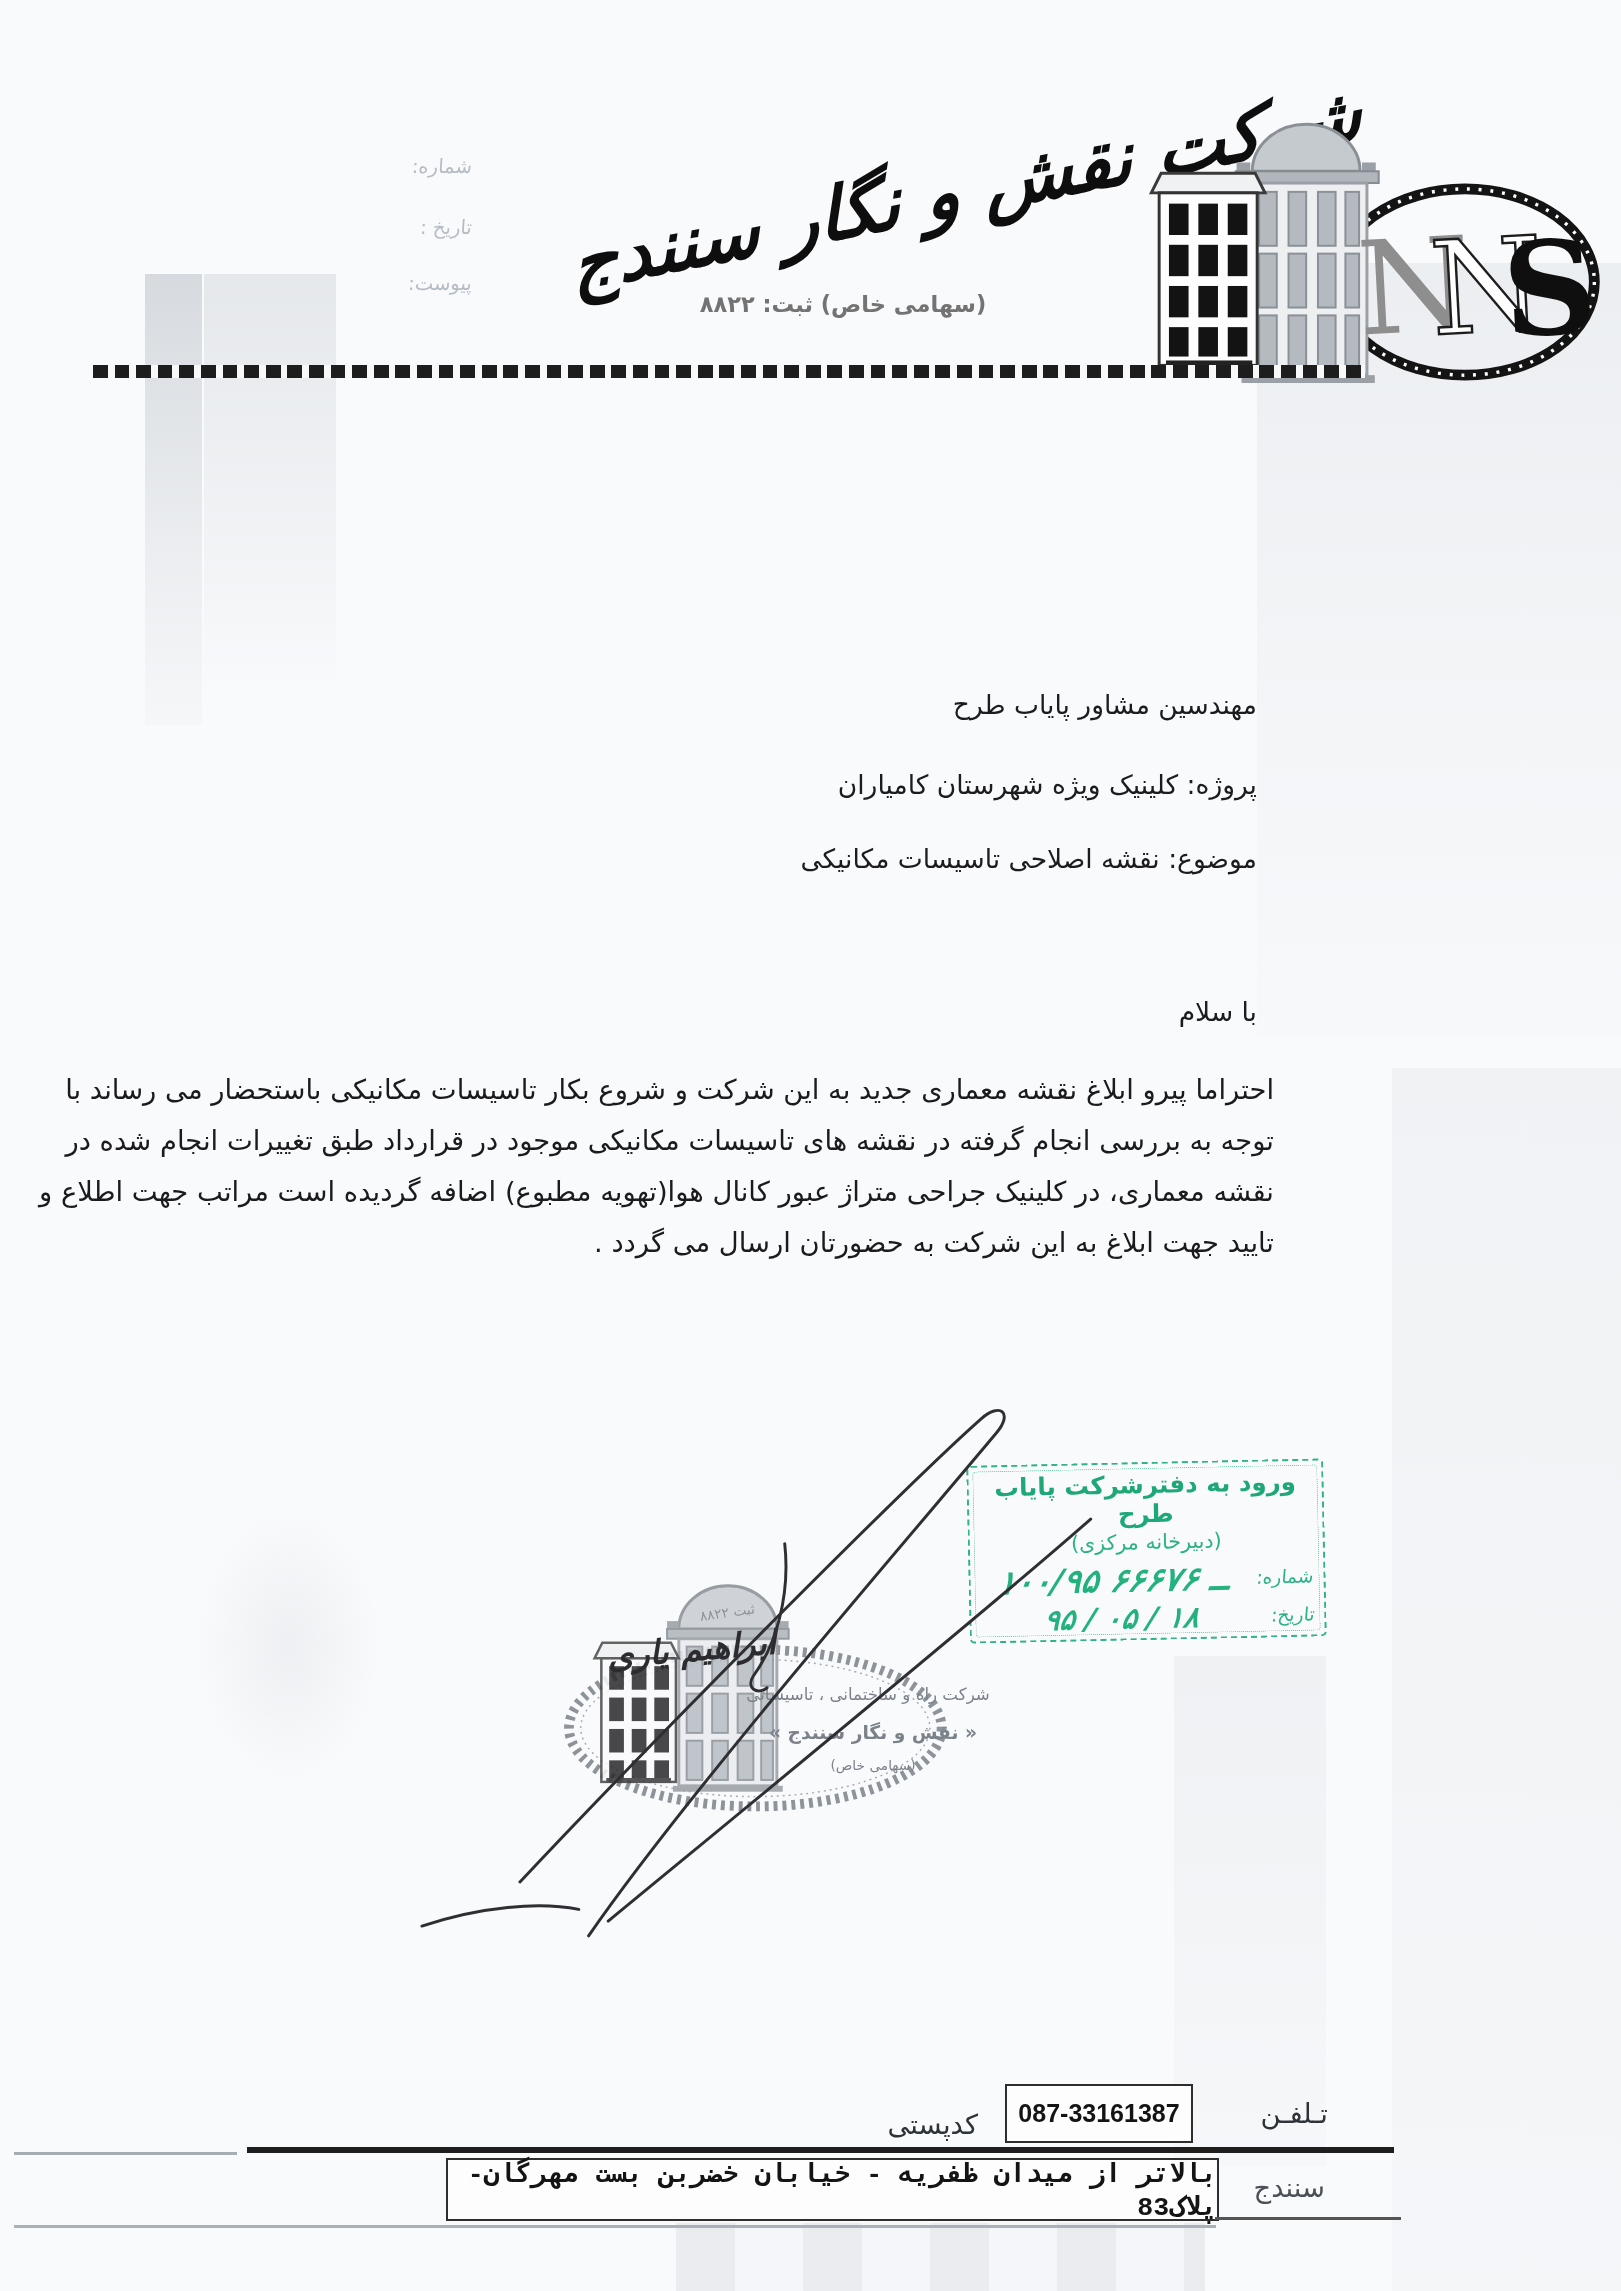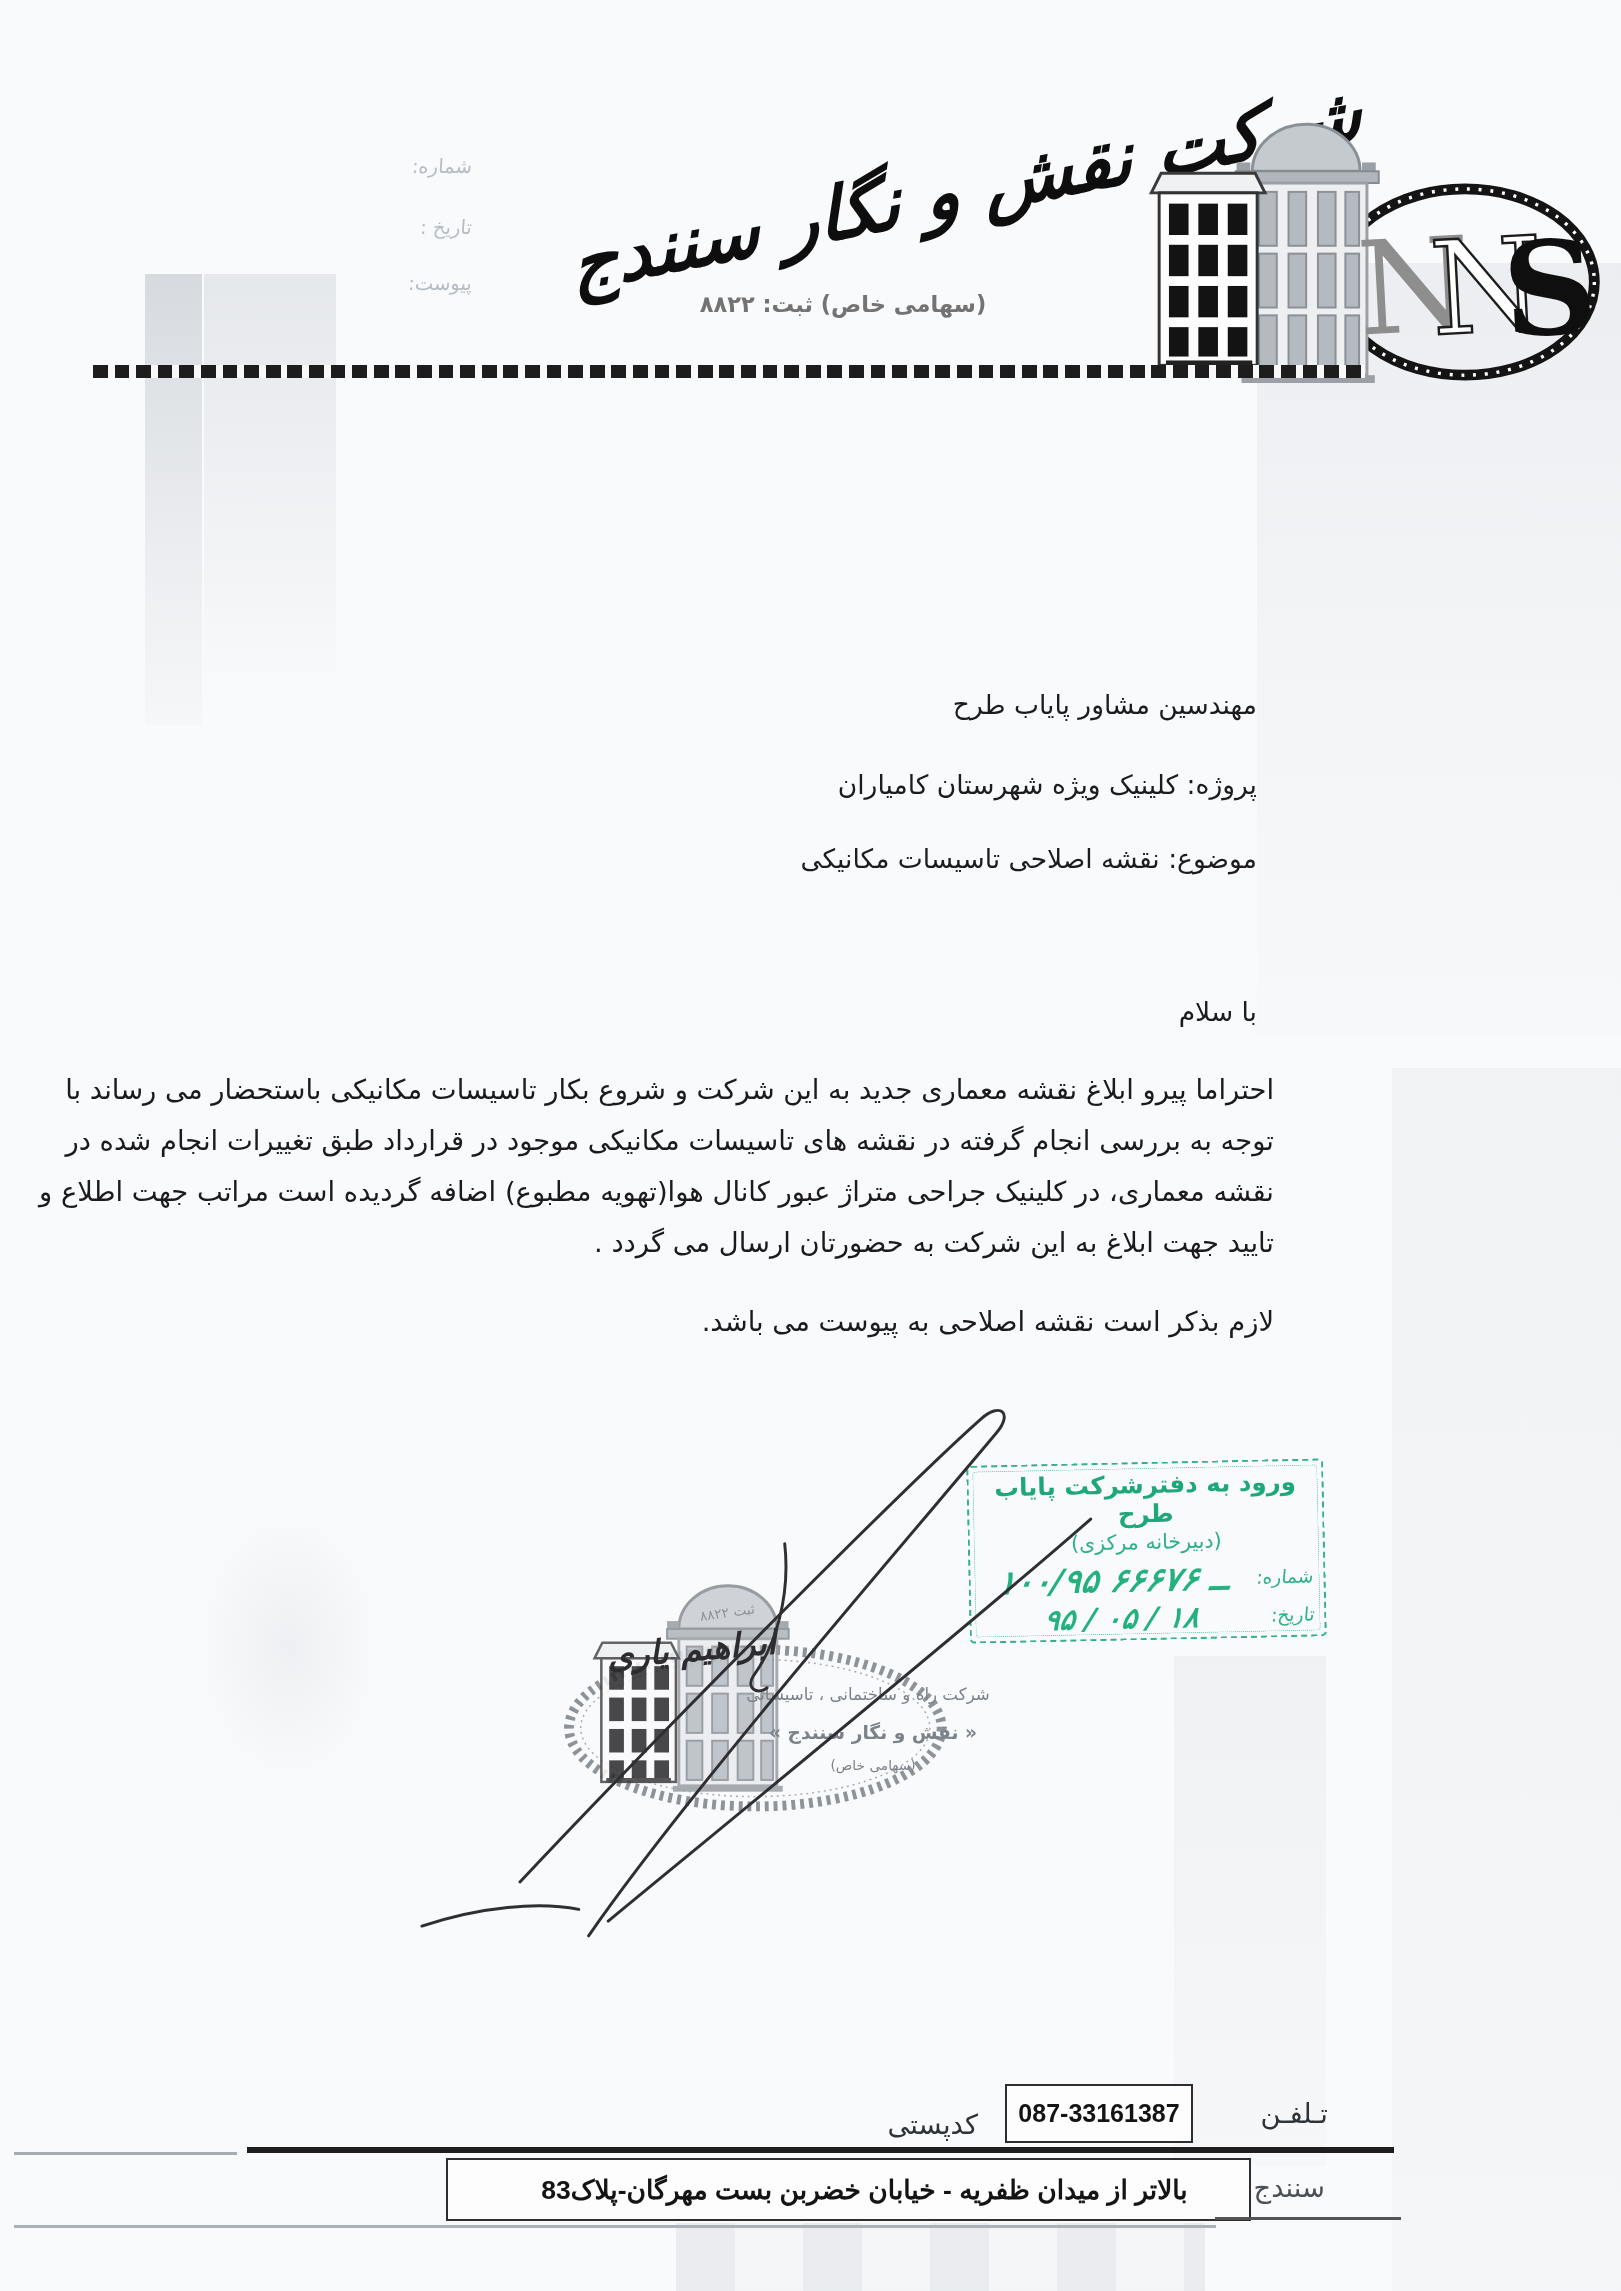--- a/index.html
+++ b/index.html
@@ -169,21 +169,20 @@
 
   <div class="abs rtl letter-line" style="right:364px; top:689px;">مهندسین مشاور پایاب طرح</div>
   <div class="abs rtl letter-line" style="right:364px; top:769px;">پروژه: کلینیک ویژه شهرستان کامیاران</div>
   <div class="abs rtl letter-line" style="right:364px; top:843px;margin-left:16px;">موضوع:  نقشه اصلاحی تاسیسات مکانیکی</div>
   <div class="abs rtl letter-line" style="right:364px; top:996px;">با سلام</div>
 
   <div class="abs rtl body-line" style="right:347px; top:1074px;">احتراما پیرو ابلاغ نقشه معماری جدید به این شرکت و شروع بکار تاسیسات مکانیکی باستحضار می رساند با</div>
   <div class="abs rtl body-line" style="right:347px; top:1176px;">نقشه معماری، در کلینیک جراحی متراژ عبور کانال هوا(تهویه مطبوع) اضافه گردیده است مراتب جهت اطلاع  و</div>
   <div class="abs rtl body-line" style="right:347px; top:1125px;">توجه به بررسی انجام گرفته در نقشه های تاسیسات  مکانیکی موجود در قرارداد طبق تغییرات انجام شده در</div>
   <div class="abs rtl body-line" style="right:347px; top:1227px;">تایید جهت ابلاغ به این شرکت به  حضورتان ارسال می گردد .</div>
-  <div class="abs rtl body-line" style="right:347px; top:1306px;">لازم بذکر است نقشه اصلاحی به پیوست می باشد.</div>
 
   <div class="abs stamp">
     <div class="stamp-inner"></div>
     <div class="stamp-title rtl">ورود به دفترشرکت پایاب طرح</div>
     <div class="stamp-sub rtl">(دبیرخانه مرکزی)</div>
     <div class="stamp-row">
       <span class="stamp-label rtl">شماره:</span>
       <span class="stamp-hand ltr">۱۰۰/۹۵ ــ ۶۶۶۷۶</span>
     </div>
     <div class="stamp-row" style="margin-top:2px;">
@@ -259,20 +258,20 @@
     </g>
   </svg>
 
   <div class="abs foot-box ltr" style="left:1005px; top:2084px; width:184px; height:55px; font-size:25px;">087-33161387</div>
   <div class="abs rtl foot-label" style="left:1220px; top:2098px; width:108px;">تـلفـن</div>
   <div class="abs rtl foot-label" style="left:860px; top:2109px; width:118px;">کدپستی</div>
 
   <div class="rule" style="left:247px; top:2147px; width:1147px; height:5.9px;"></div>
   <div class="rule" style="left:13.7px; top:2152px; width:223px; height:2.9px; background:#a6adb4;"></div>
 
-  <div class="abs foot-box rtl" style="left:446px; top:2158px; width:769px; height:59px; font-size:26.5px; font-family:Liberation Sans, sans-serif;padding-left:32px;">بالاتر از میدان ظفریه - خیابان خضربن بست مهرگان-پلاک83</div>
+  <div class="abs foot-box rtl" style="left:446px; top:2158px; width:769px; height:59px; font-size:26.5px; font-family:Liberation Mono, monospace;">بالاتر از میدان ظفریه - خیابان خضربن بست مهرگان-پلاک83</div>
   <div class="abs rtl foot-label" style="left:1227px; top:2172px; width:98px; color:#4a5056;">سنندج</div>
 
   <div class="rule" style="left:1215px; top:2217px; width:186px; height:2.9px; background:#555;"></div>
   <div class="rule" style="left:13.7px; top:2225px; width:1202px; height:2.9px; background:#aab1b7;"></div>
 
 </div>
 
 
 </body></html>

